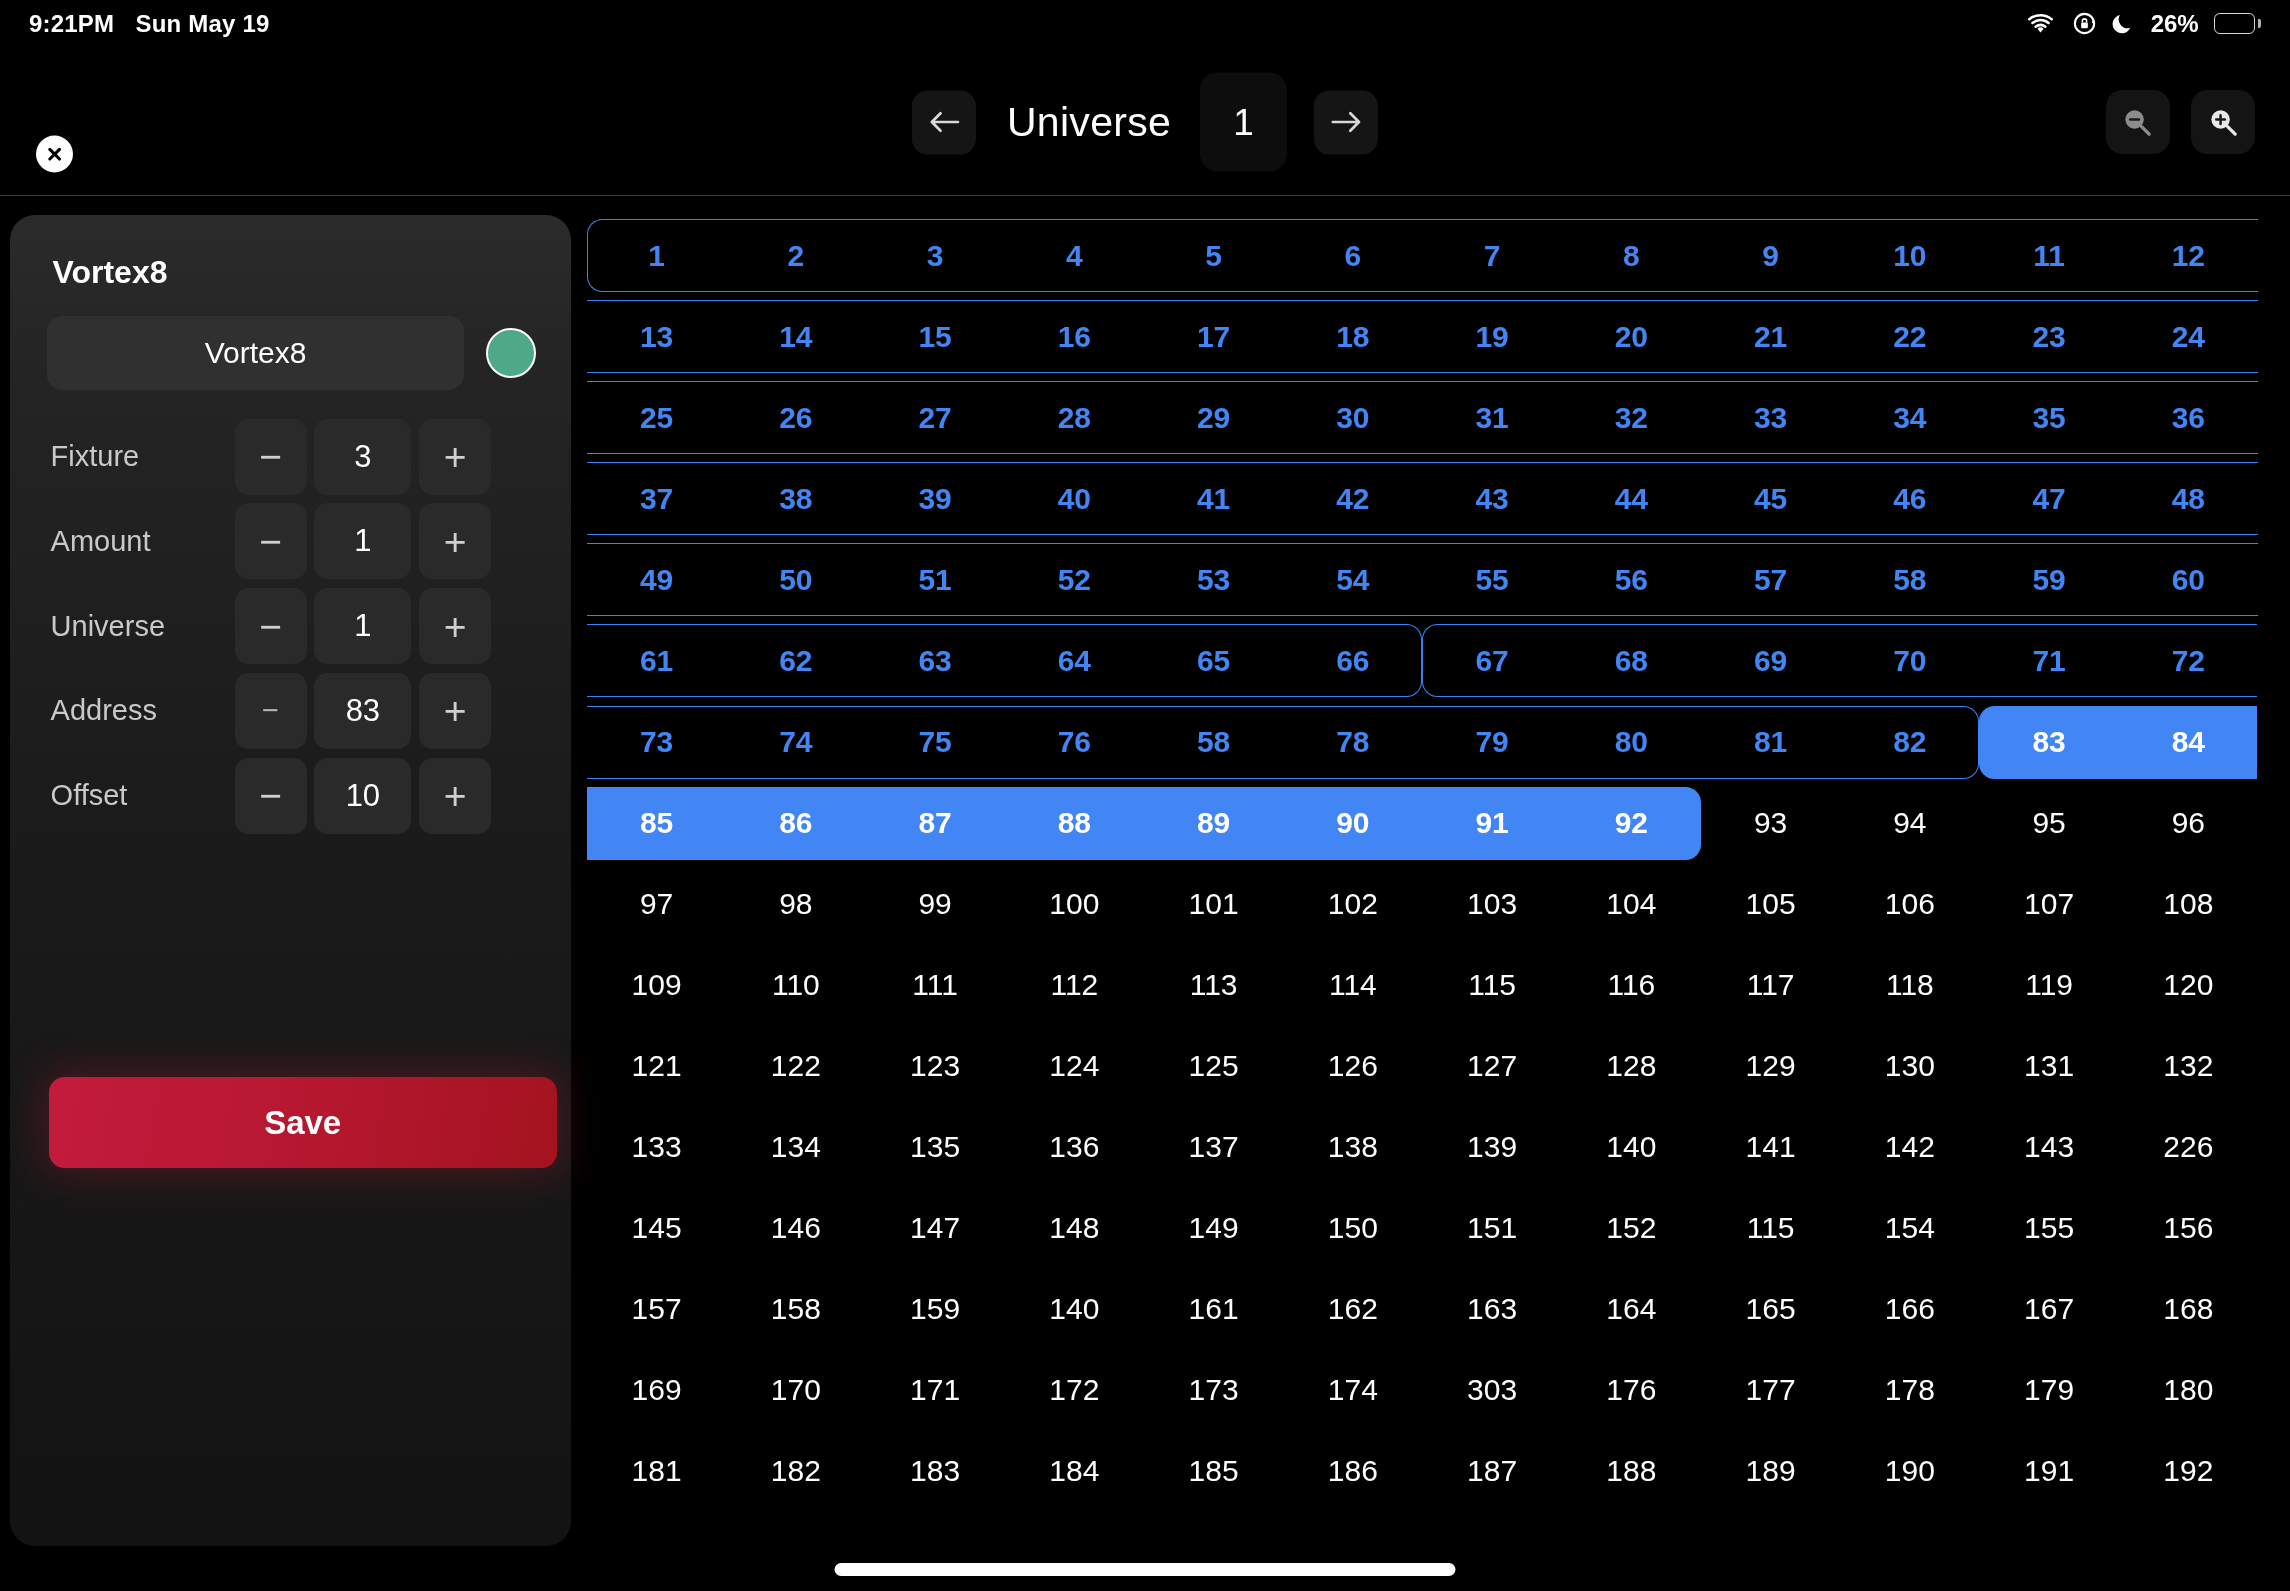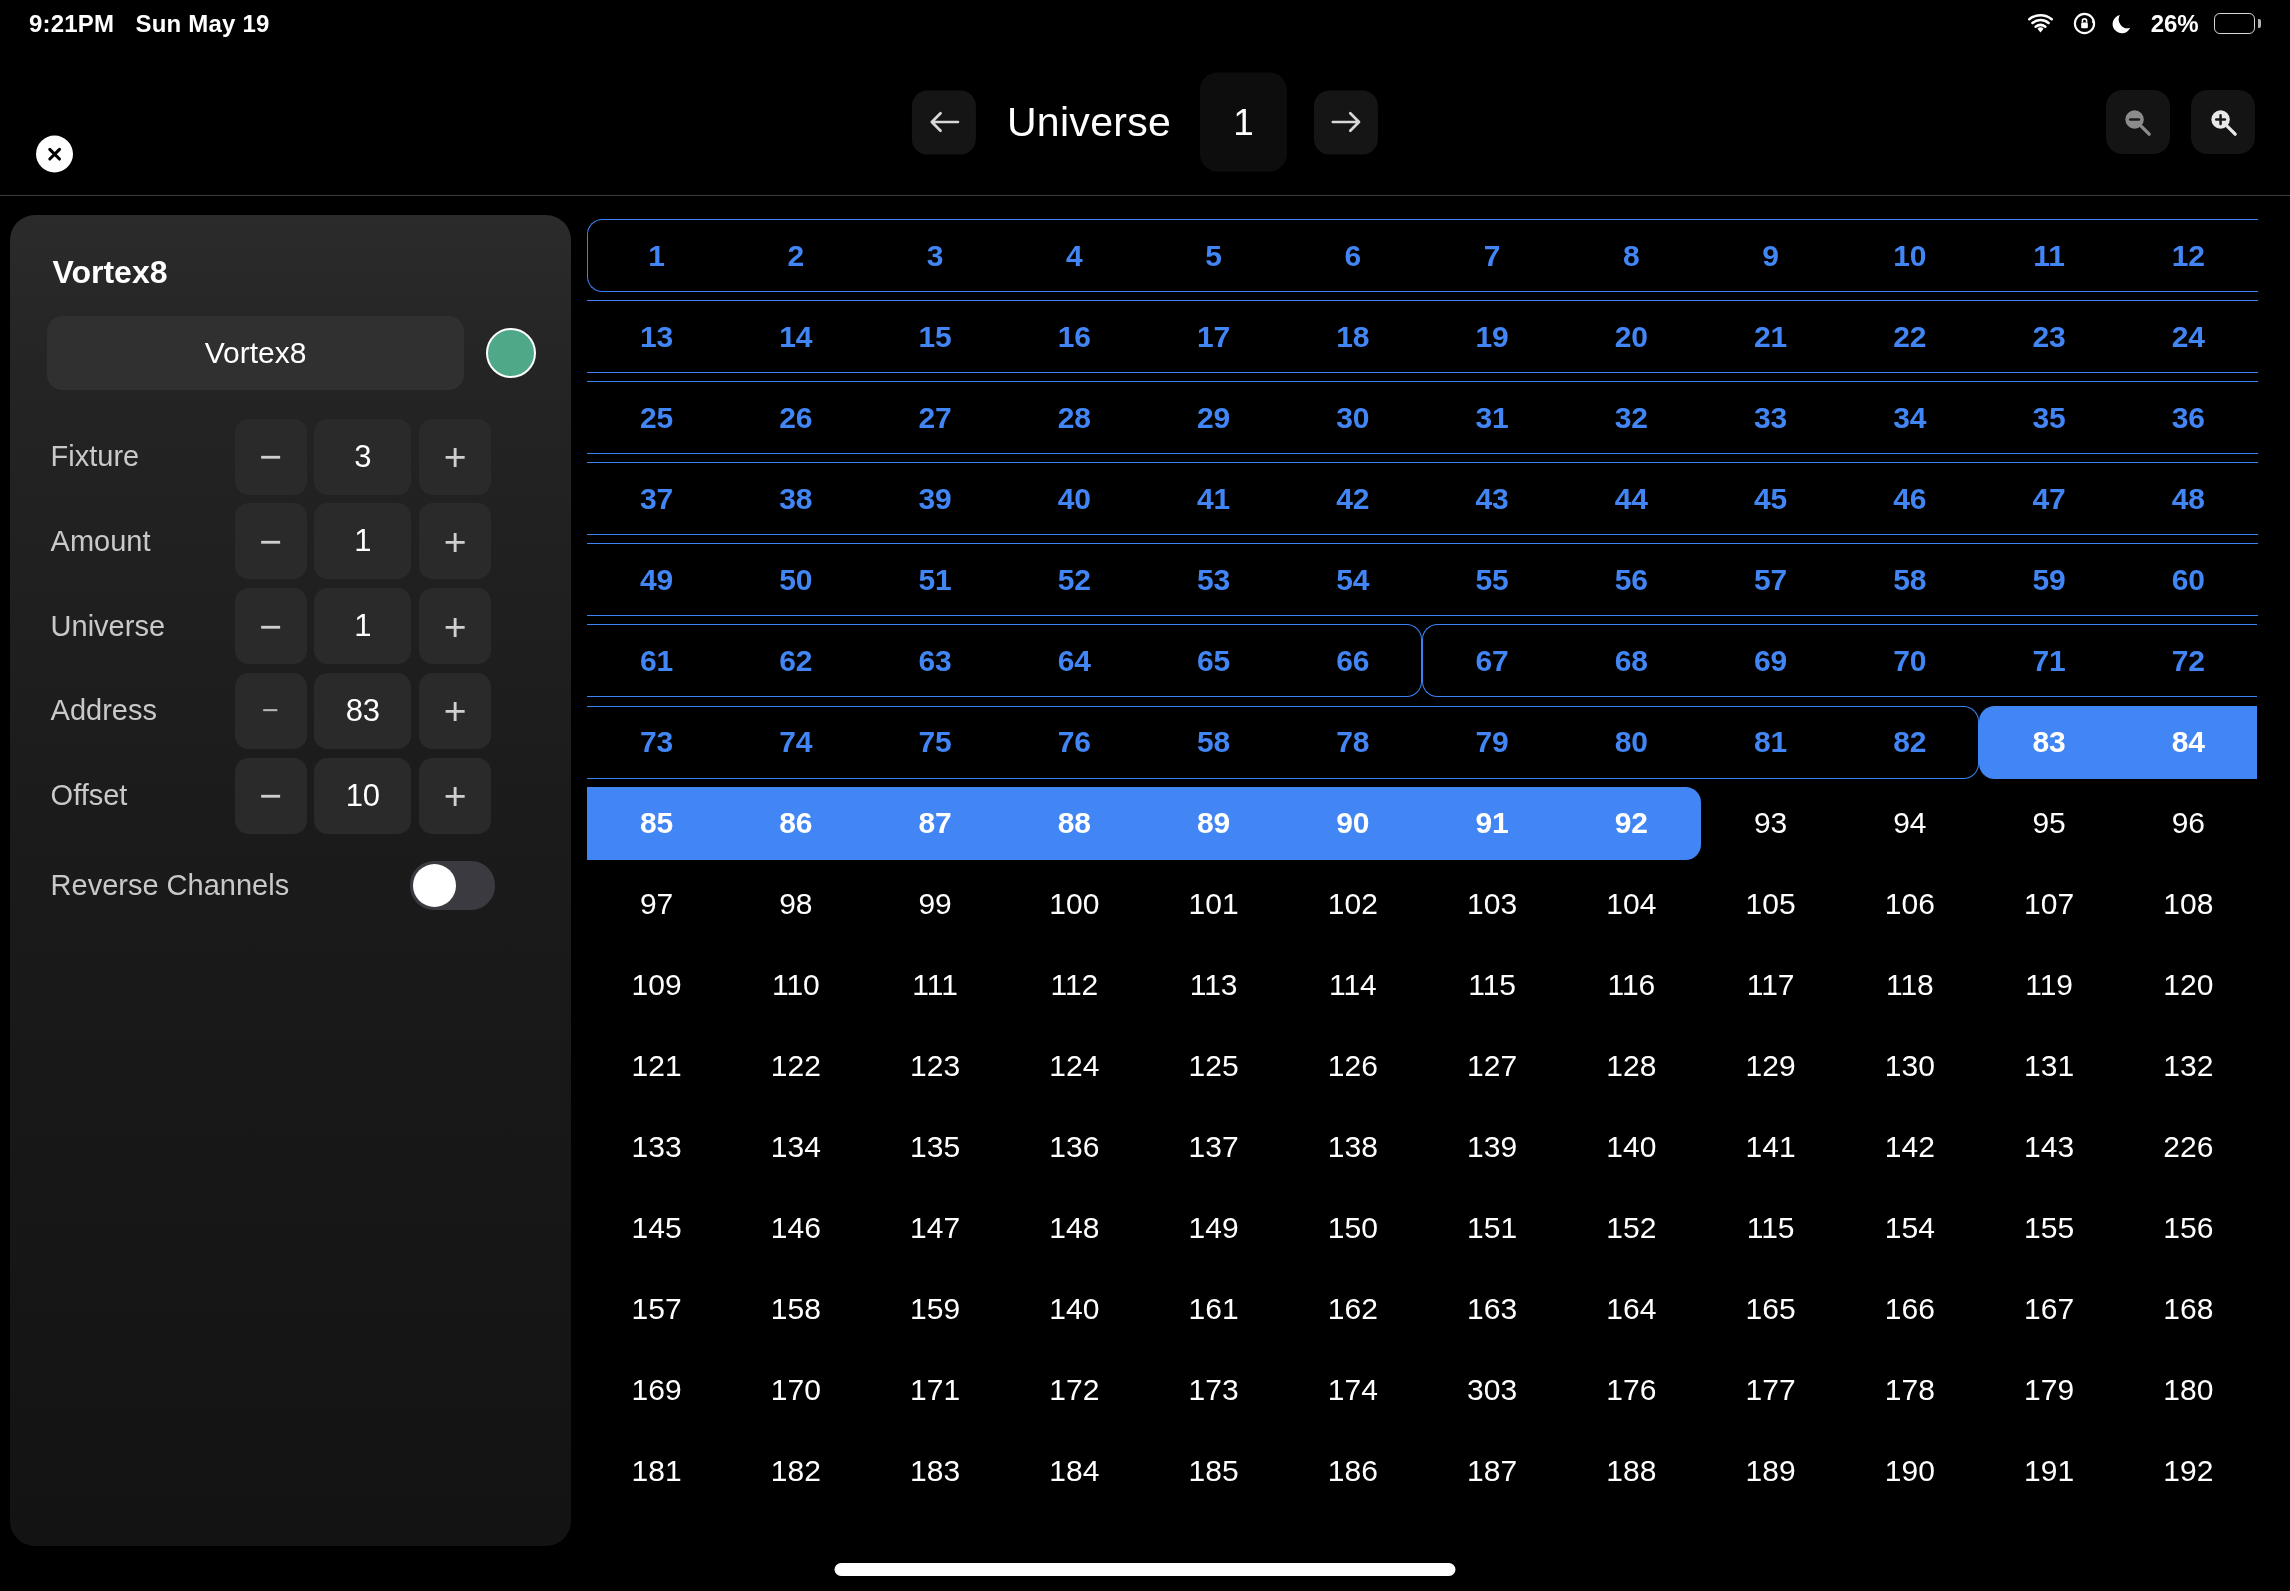--- a/index.html
+++ b/index.html
@@ -298,27 +298,22 @@
         <div class="stepper-row">
           <div class="stepper-label">Offset</div>
           <div class="stepper">
             <div class="step-btn">−</div>
             <div class="step-value">10</div>
             <div class="step-btn">+</div>
           </div>
         </div>
       </div>
 
-    <div class="toggle-row">
-      <div class="toggle-label">Reverse Channels</div>
-      <div class="toggle">
-        <div class="toggle-knob"></div>
-      </div>
-    </div>
-
+
+    <div class="save-btn">Save</div>
   </div>
 
   <div class="grid-area">
     <div class="grid" id="grid">
       <div class="overlay" id="overlay" style="height: 1298px;">
           <div class="range-box" style="left: 0px; top: 3.9px; width: 1671px; height: 73px; border-top-color: rgb(59, 130, 246); border-right: none; border-bottom-color: rgb(59, 130, 246); border-left-color: rgb(59, 130, 246); border-radius: 15.5px 0px 0px 15.5px;"></div>
           <div class="range-box" style="left: 0px; top: 85px; width: 1671px; height: 73px; border-top-color: rgb(59, 130, 246); border-right: none; border-bottom-color: rgb(59, 130, 246); border-left: none; border-radius: 0px;"></div>
           <div class="range-box" style="left: 0px; top: 166px; width: 1671px; height: 73px; border-top-color: rgb(59, 130, 246); border-right: none; border-bottom-color: rgb(59, 130, 246); border-left: none; border-radius: 0px;"></div>
           <div class="range-box" style="left: 0px; top: 247px; width: 1671px; height: 73px; border-top-color: rgb(59, 130, 246); border-right: none; border-bottom-color: rgb(59, 130, 246); border-left: none; border-radius: 0px;"></div>
           <div class="range-box" style="left: 0px; top: 328px; width: 1671px; height: 73px; border-top-color: rgb(59, 130, 246); border-right: none; border-bottom-color: rgb(59, 130, 246); border-left: none; border-radius: 0px;"></div>

